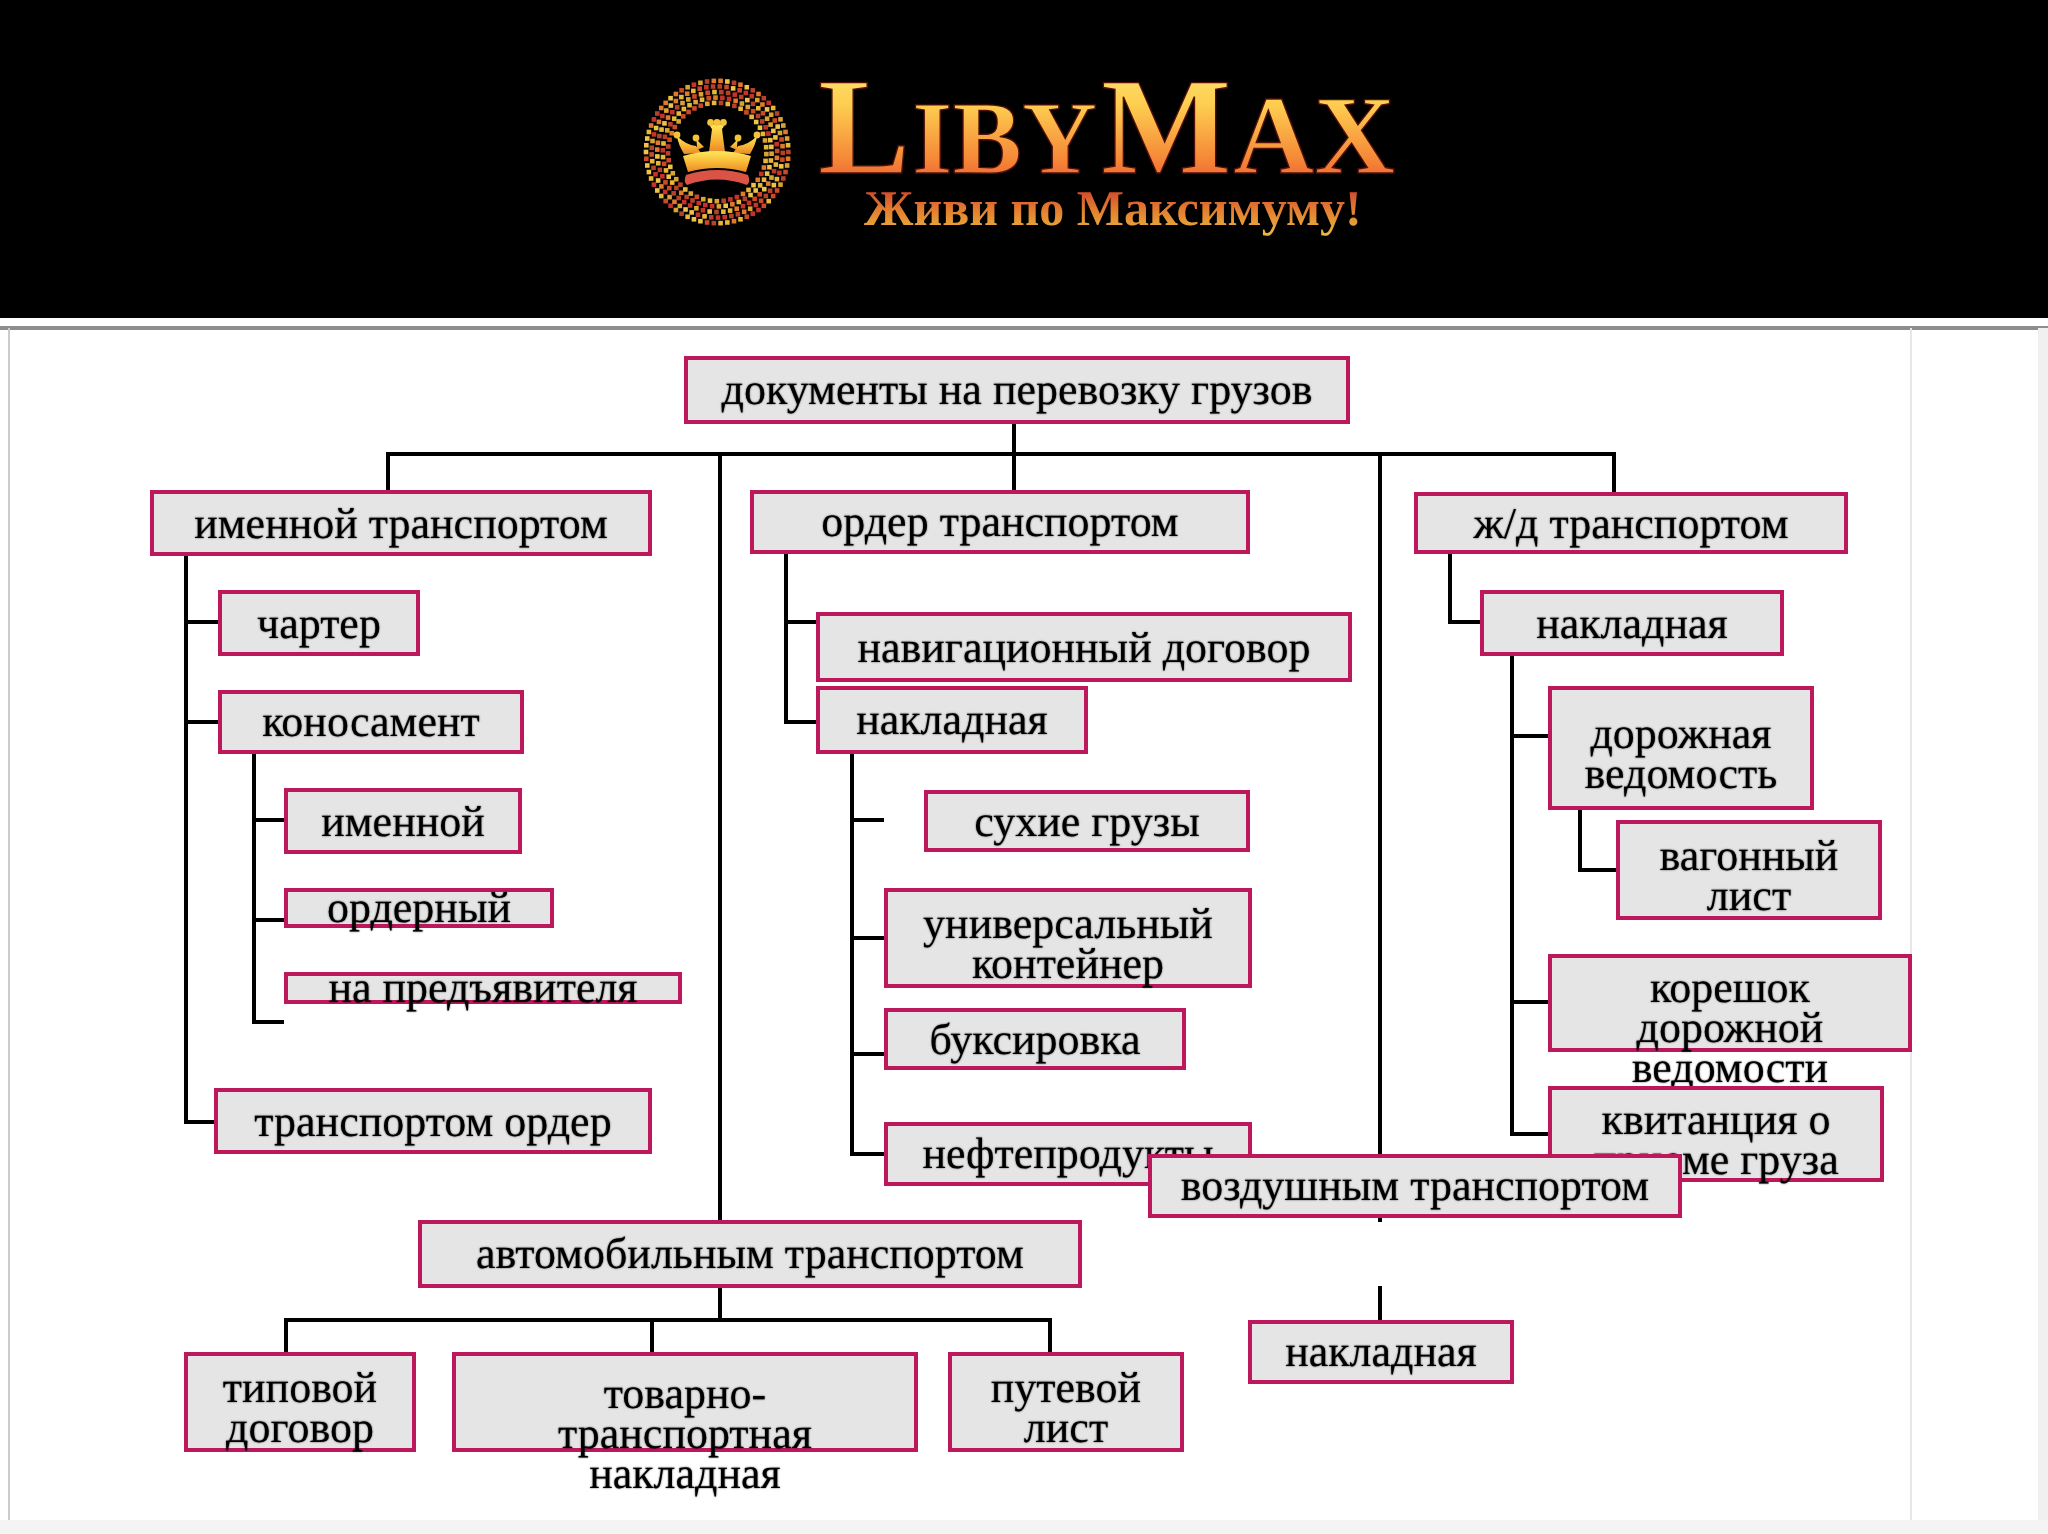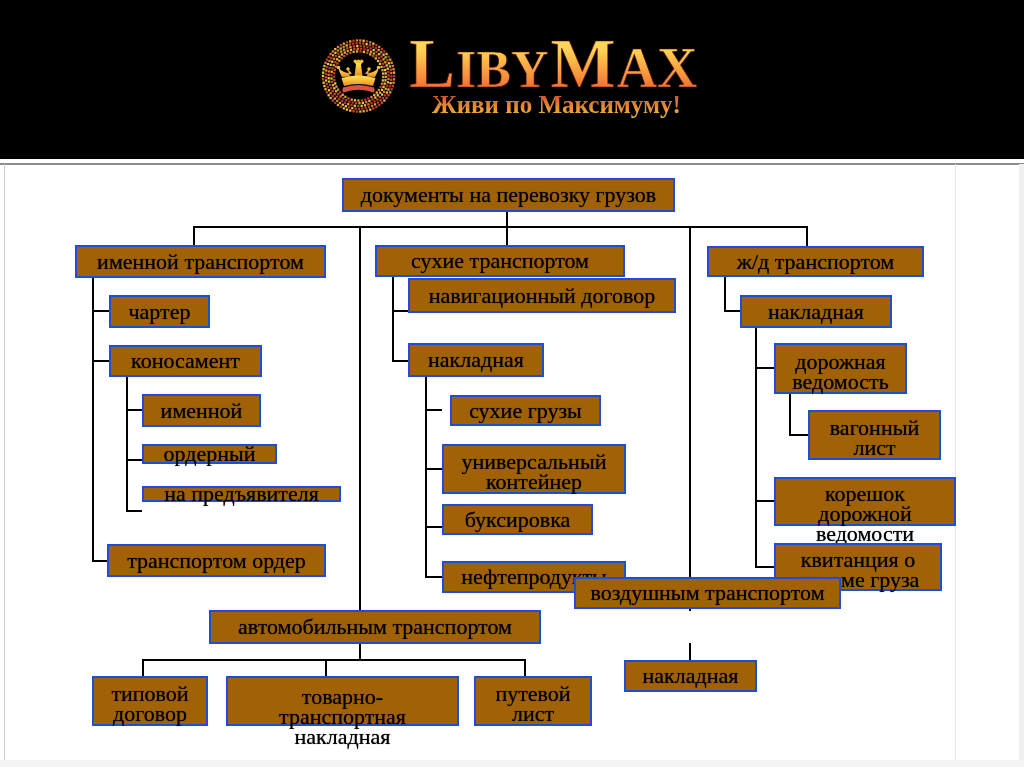--- a/index.html
+++ b/index.html
@@ -5,21 +5,21 @@
 html,body{margin:0;padding:0;}
 body{width:1024px;height:767px;position:relative;background:#ffffff;overflow:hidden;
      font-family:"Liberation Serif",serif;}
 #hdr{position:absolute;left:0;top:0;width:1024px;height:159px;background:#000;}
 #sep1{position:absolute;left:0;top:159px;width:1024px;height:4px;background:#fff;}
 #sep2{position:absolute;left:0;top:163px;width:1024px;height:2px;background:#8d8d8d;}
 #ledge{position:absolute;left:4px;top:164px;width:1px;height:603px;background:#cccccc;}
 #redge{position:absolute;left:955px;top:164px;width:1px;height:596px;background:#e7e7e7;}
 #redge2{position:absolute;left:1019px;top:164px;width:5px;height:603px;background:#f0f0f0;}
 #bedge{position:absolute;left:0px;top:760px;width:1024px;height:7px;background:#f4f4f4;}
-.bx{position:absolute;background:#a16207;border:2px solid #1d4ed8;box-sizing:border-box;
+.bx{position:absolute;background:#e5e5e5;border:2px solid #be185d;box-sizing:border-box;
     display:flex;align-items:center;justify-content:center;text-align:center;
     font-size:22px;line-height:20px;color:#000;white-space:nowrap;text-shadow:0 0 0.9px rgba(0,0,0,0.8);}
 .ov{align-items:flex-start;overflow:visible;}
 .ln{position:absolute;background:#000;}
 </style>
 </head>
 <body>
 <div id="hdr"></div>
 <div id="sep1"></div>
 <div id="sep2"></div>
@@ -393,32 +393,32 @@
 <div class="ln" style="left:689px;top:643px;width:2px;height:17px"></div>
 
 <div class="bx" style="left:342px;top:178px;width:333px;height:34px">документы на перевозку грузов</div>
 <div class="bx" style="left:75px;top:245px;width:251px;height:33px">именной транспортом</div>
 <div class="bx" style="left:109px;top:295px;width:101px;height:33px">чартер</div>
 <div class="bx" style="left:109px;top:345px;width:153px;height:32px">коносамент</div>
 <div class="bx" style="left:142px;top:394px;width:119px;height:33px">именной</div>
 <div class="bx" style="left:142px;top:444px;width:135px;height:20px">ордерный</div>
 <div class="bx" style="left:142px;top:486px;width:199px;height:16px">на предъявителя</div>
 <div class="bx" style="left:107px;top:544px;width:219px;height:33px">транспортом ордер</div>
-<div class="bx" style="left:375px;top:245px;width:250px;height:32px">сухие транспортом</div>
-<div class="bx" style="left:408px;top:278px;width:268px;height:35px">навигационный договор</div>
+<div class="bx" style="left:375px;top:245px;width:250px;height:32px">ордер транспортом</div>
+<div class="bx" style="left:408px;top:306px;width:268px;height:35px">навигационный договор</div>
 <div class="bx" style="left:408px;top:343px;width:136px;height:34px">накладная</div>
-<div class="bx" style="left:450px;top:395px;width:151px;height:31px">сухие грузы</div>
+<div class="bx" style="left:462px;top:395px;width:163px;height:31px">сухие грузы</div>
 <div class="bx" style="left:442px;top:444px;width:184px;height:50px">
     <span style="position:relative;top:3px">универсальный<br>контейнер</span>
   </div>
 <div class="bx" style="left:442px;top:504px;width:151px;height:31px">буксировка</div>
 <div class="bx" style="left:442px;top:561px;width:184px;height:32px">нефтепродукты</div>
 <div class="bx" style="left:707px;top:246px;width:217px;height:31px">ж/д транспортом</div>
 <div class="bx" style="left:740px;top:295px;width:152px;height:33px">накладная</div>
-<div class="bx" style="left:774px;top:343px;width:133px;height:51px">
+<div class="bx" style="left:774px;top:343px;width:133px;height:62px">
     <span style="position:relative;top:3px">дорожная<br>ведомость</span>
   </div>
 <div class="bx" style="left:808px;top:410px;width:133px;height:50px">
     <span style="position:relative;top:3px">вагонный<br>лист</span>
   </div>
 <div class="bx ov" style="left:774px;top:477px;width:182px;height:49px">
     <span style="position:relative;top:5px">корешок<br>дорожной<br>ведомости</span>
   </div>
 <div class="bx" style="left:774px;top:543px;width:168px;height:48px">
     <span style="position:relative;top:3px">квитанция о<br>приеме груза</span>

